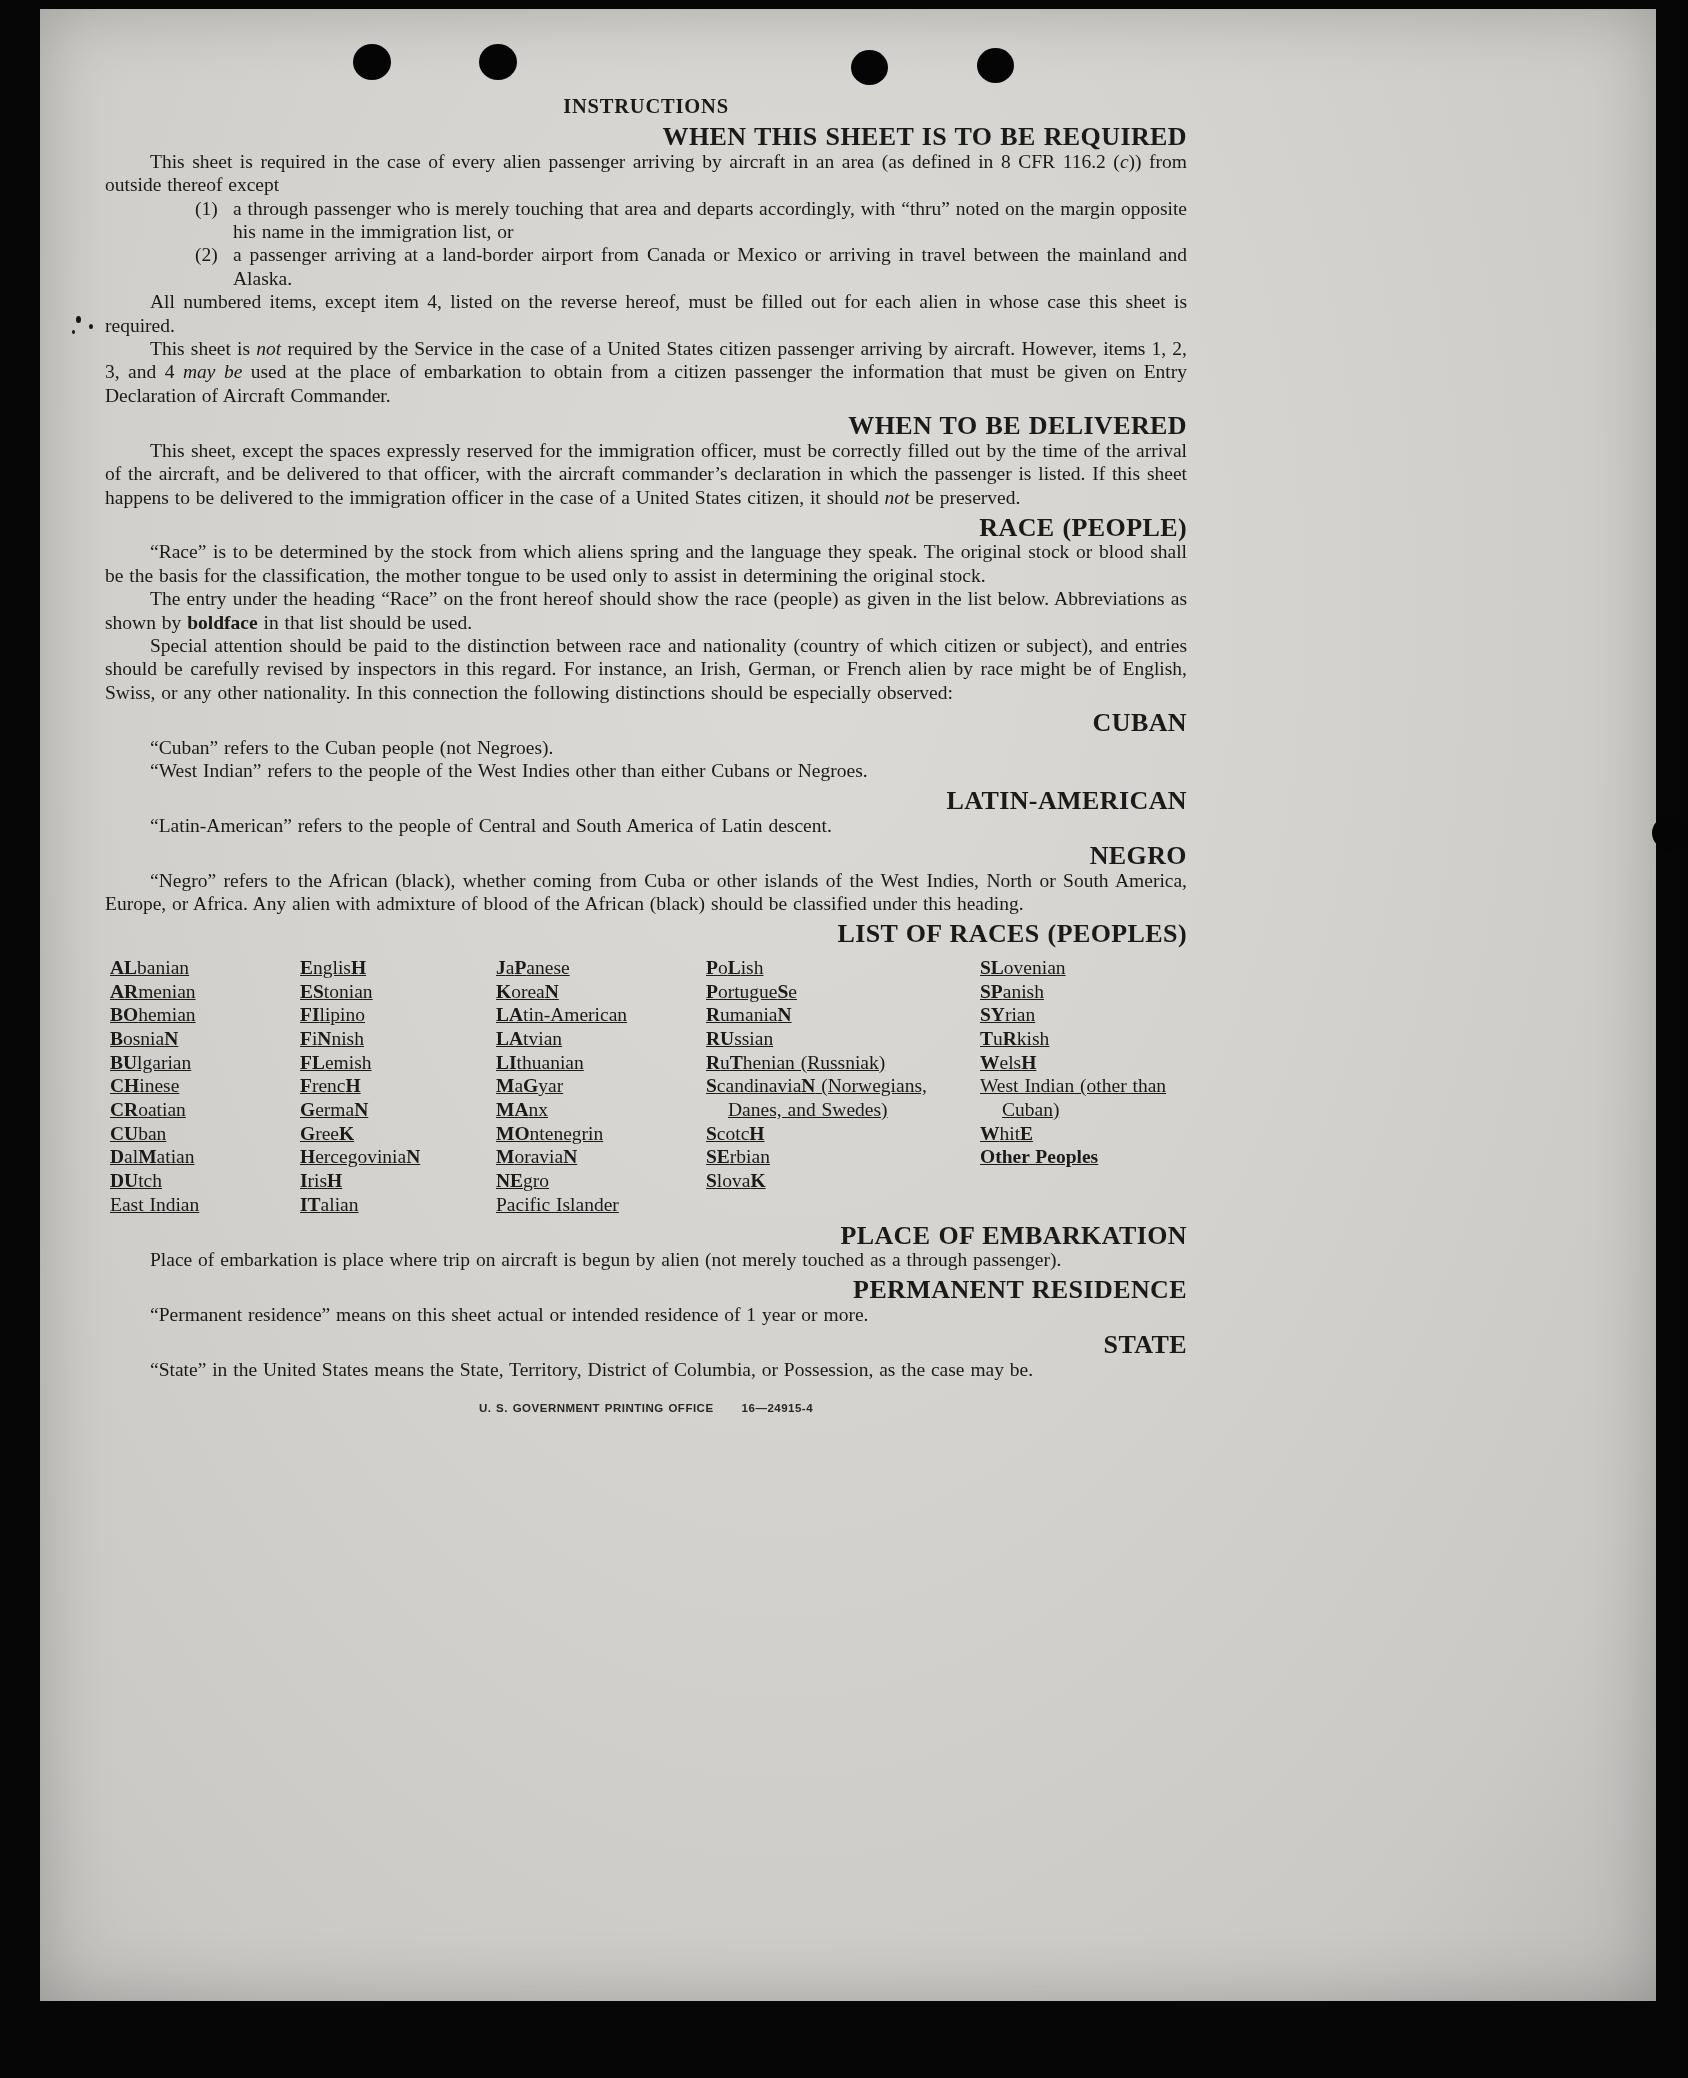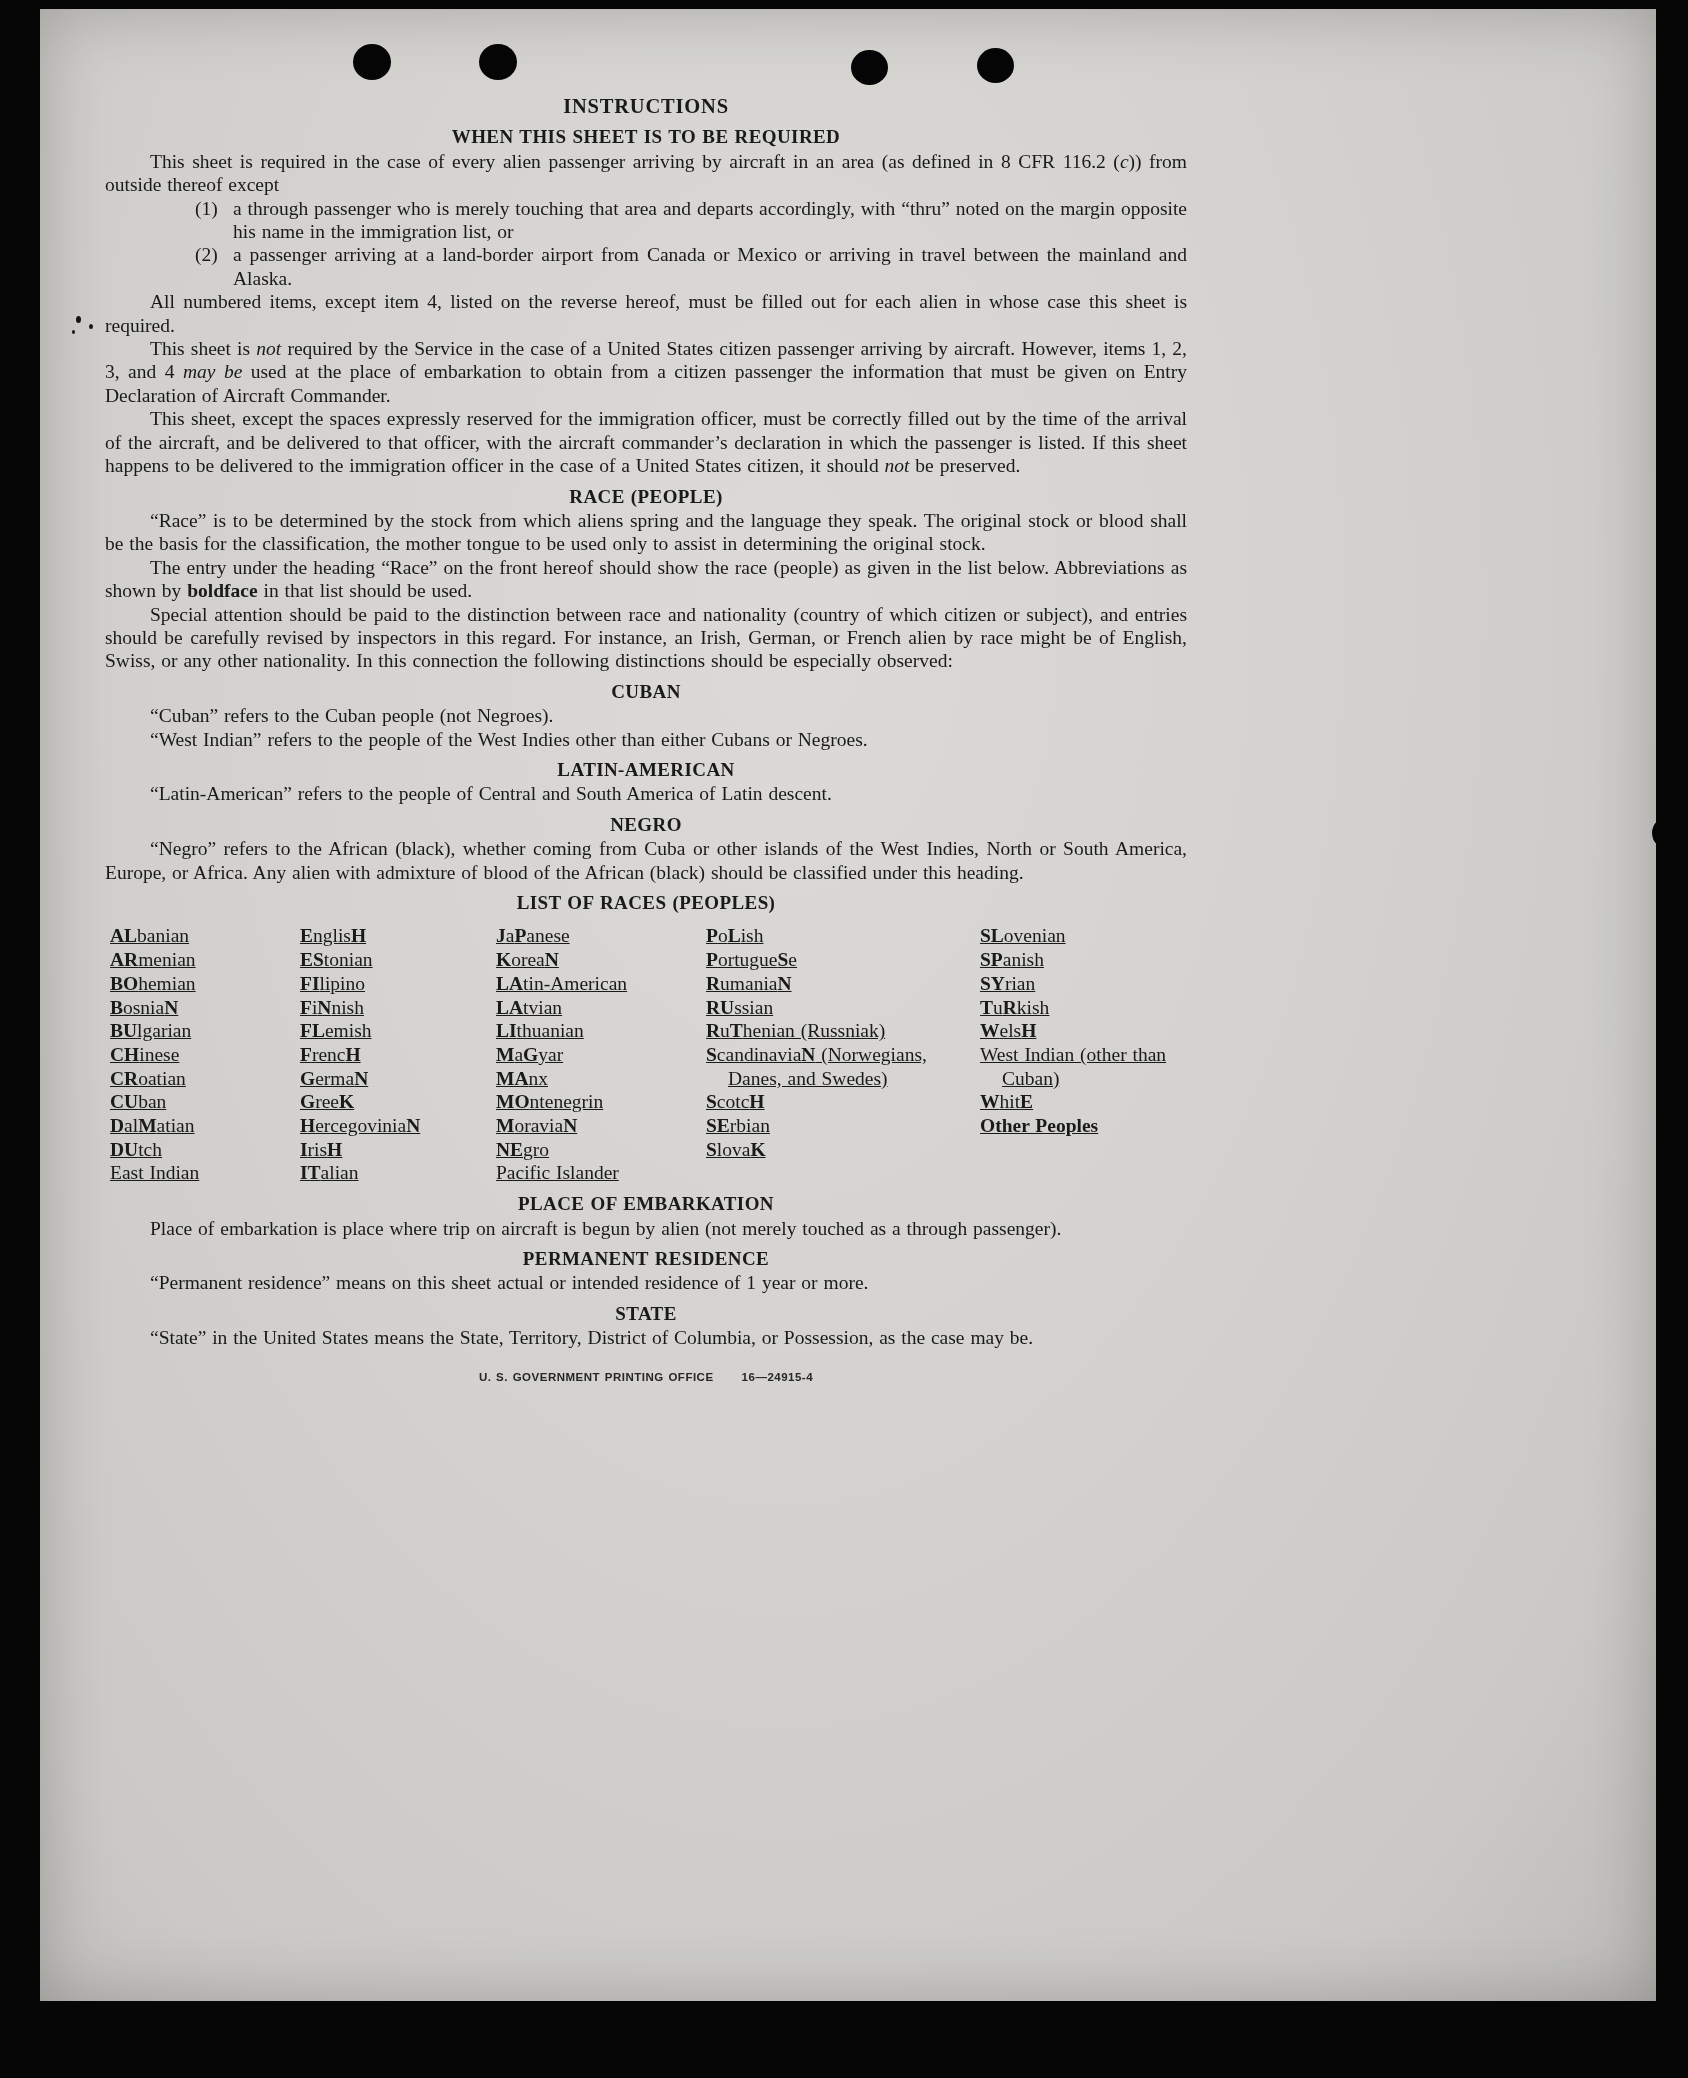--- a/index.html
+++ b/index.html
@@ -27,23 +27,23 @@
     text-align:justify;
     word-spacing:1px;
   }
   .doc-title {
     text-align:center;
     font-weight:bold;
     font-size:20.5px;
     letter-spacing:0.8px;
   }
   .sec-heading {
-    text-align:center;
+    text-align:right;
     font-weight:bold;
-    font-size:19px;
+    font-size:26px;
     letter-spacing:0.4px;
     margin:7px 0 1px 0;
   }
   .para { text-indent:45px; }
   .num-item { padding-left:128px; text-indent:-38px; }
   .item-num { display:inline-block; width:38px; text-indent:0; }
   .races { display:flex; margin-top:10px; padding-left:5px;text-decoration:underline; }
   .races-col { text-align:left; }
   .races-col.c1 { width:190px; }
   .races-col.c2 { width:196px; }
@@ -97,20 +97,21 @@
 
     <h1 class="doc-title">INSTRUCTIONS</h1>
 
     <h2 class="sec-heading">WHEN THIS SHEET IS TO BE REQUIRED</h2>
     <p class="para">This sheet is required in the case of every alien passenger arriving by aircraft in an area (as defined in 8 CFR 116.2 (<i>c</i>)) from outside thereof except</p>
     <div class="num-item"><span class="item-num">(1)</span><span>a through passenger who is merely touching that area and departs accordingly, with “thru” noted on the margin opposite his name in the immigration list, or</span></div>
     <div class="num-item"><span class="item-num">(2)</span><span>a passenger arriving at a land-border airport from Canada or Mexico or arriving in travel between the mainland and Alaska.</span></div>
     <p class="para">All numbered items, except item 4, listed on the reverse hereof, must be filled out for each alien in whose case this sheet is required.</p>
     <p class="para">This sheet is <i>not</i> required by the Service in the case of a United States citizen passenger arriving by aircraft. However, items 1, 2, 3, and 4 <i>may be</i> used at the place of embarkation to obtain from a citizen passenger the information that must be given on Entry Declaration of Aircraft Commander.</p>
 
+    <h2 class="sec-heading">WHEN TO BE DELIVERED</h2>
     <p class="para">This sheet, except the spaces expressly reserved for the immigration officer, must be correctly filled out by the time of the arrival of the aircraft, and be delivered to that officer, with the aircraft commander’s declaration in which the passenger is listed. If this sheet happens to be delivered to the immigration officer in the case of a United States citizen, it should <i>not</i> be preserved.</p>
 
     <h2 class="sec-heading">RACE (PEOPLE)</h2>
     <p class="para">“Race” is to be determined by the stock from which aliens spring and the language they speak. The original stock or blood shall be the basis for the classification, the mother tongue to be used only to assist in determining the original stock.</p>
     <p class="para">The entry under the heading “Race” on the front hereof should show the race (people) as given in the list below. Abbreviations as shown by <b>boldface</b> in that list should be used.</p>
     <p class="para">Special attention should be paid to the distinction between race and nationality (country of which citizen or subject), and entries should be carefully revised by inspectors in this regard. For instance, an Irish, German, or French alien by race might be of English, Swiss, or any other nationality. In this connection the following distinctions should be especially observed:</p>
 
     <h2 class="sec-heading">CUBAN</h2>
     <p class="para">“Cuban” refers to the Cuban people (not Negroes).</p>
 

